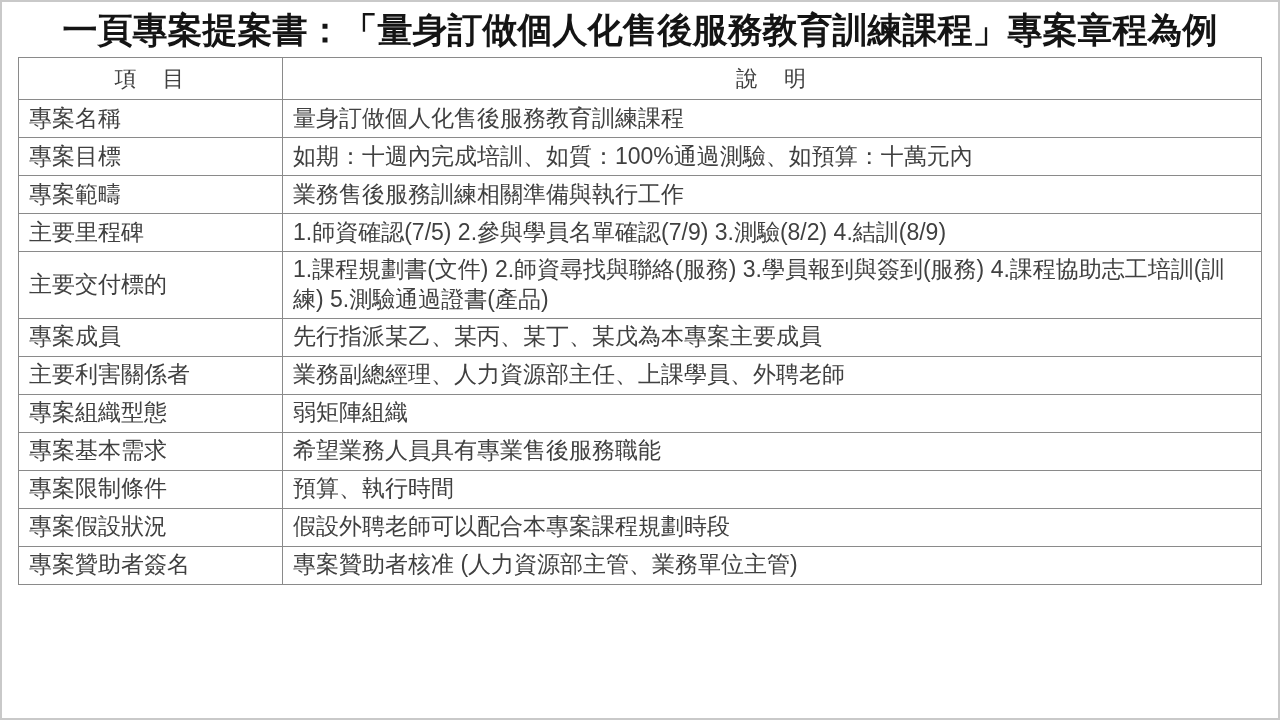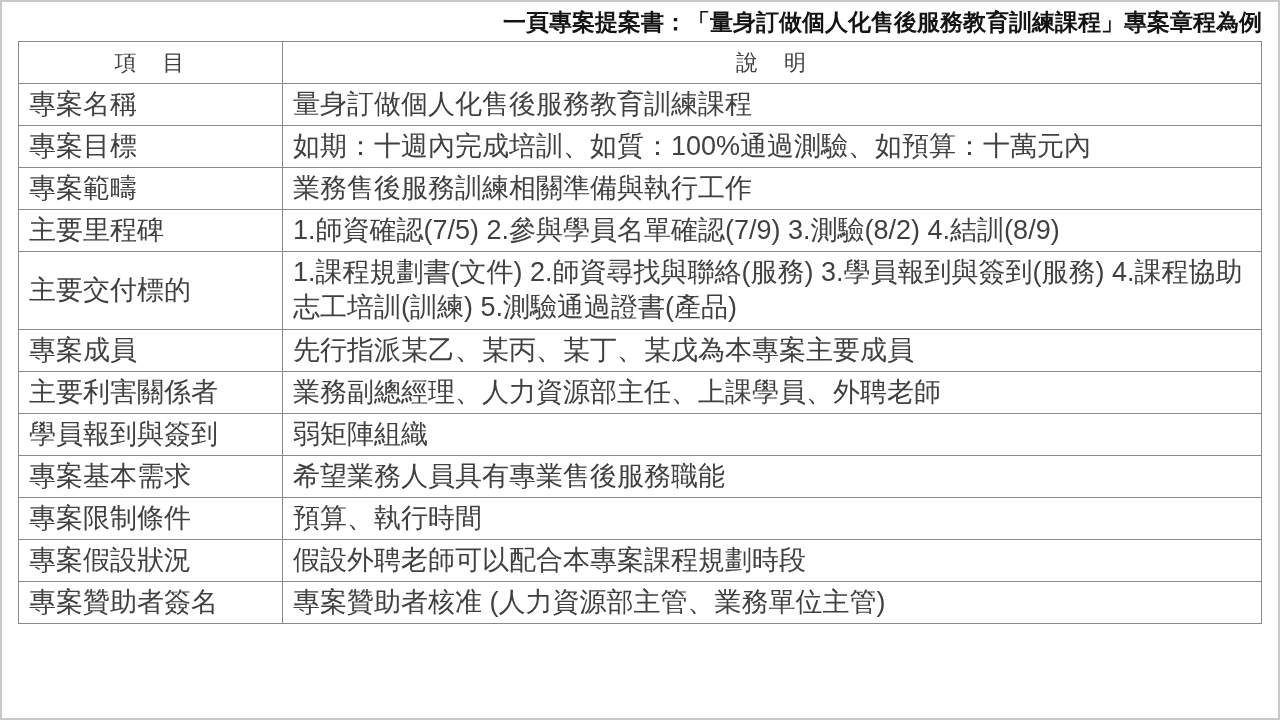--- a/index.html
+++ b/index.html
@@ -10,22 +10,22 @@
   }
   .page {
     width: 1280px;
     height: 720px;
     border: 2px solid #c9c9c9;
     background: #ffffff;
     padding: 3px 16px 6px 16px;
     overflow: hidden;
   }
   .page-title {
-    text-align: right;
-    font-size: 23px;
+    text-align: center;
+    font-size: 35px;
     font-weight: 700;
     color: #141414;
     margin: 2px 0 3px 0;
     white-space: nowrap;
   }
   table.charter {
     width: 100%;
     border-collapse: collapse;
     table-layout: fixed;
   }
@@ -38,21 +38,21 @@
   }
   table.charter th {
     height: 42px;
     font-size: 22px;
     font-weight: 400;
     text-align: center;
     letter-spacing: 2px;
   }
   table.charter td {
     height: 38px;
-    font-size: 27px;
+    font-size: 23px;
     line-height: 1.3;
     padding: 3px 10px;
     text-align: left;
   }
 </style>
 </head>
 <body>
 
 <div class="page">
 
@@ -92,21 +92,21 @@
       </tr>
       <tr>
         <td>專案成員</td>
         <td>先行指派某乙、某丙、某丁、某戊為本專案主要成員</td>
       </tr>
       <tr>
         <td>主要利害關係者</td>
         <td>業務副總經理、人力資源部主任、上課學員、外聘老師</td>
       </tr>
       <tr>
-        <td>學員報到與簽到</td>
+        <td>專案組織型態</td>
         <td>弱矩陣組織</td>
       </tr>
       <tr>
         <td>專案基本需求</td>
         <td>希望業務人員具有專業售後服務職能</td>
       </tr>
       <tr>
         <td>專案限制條件</td>
         <td>預算、執行時間</td>
       </tr>

